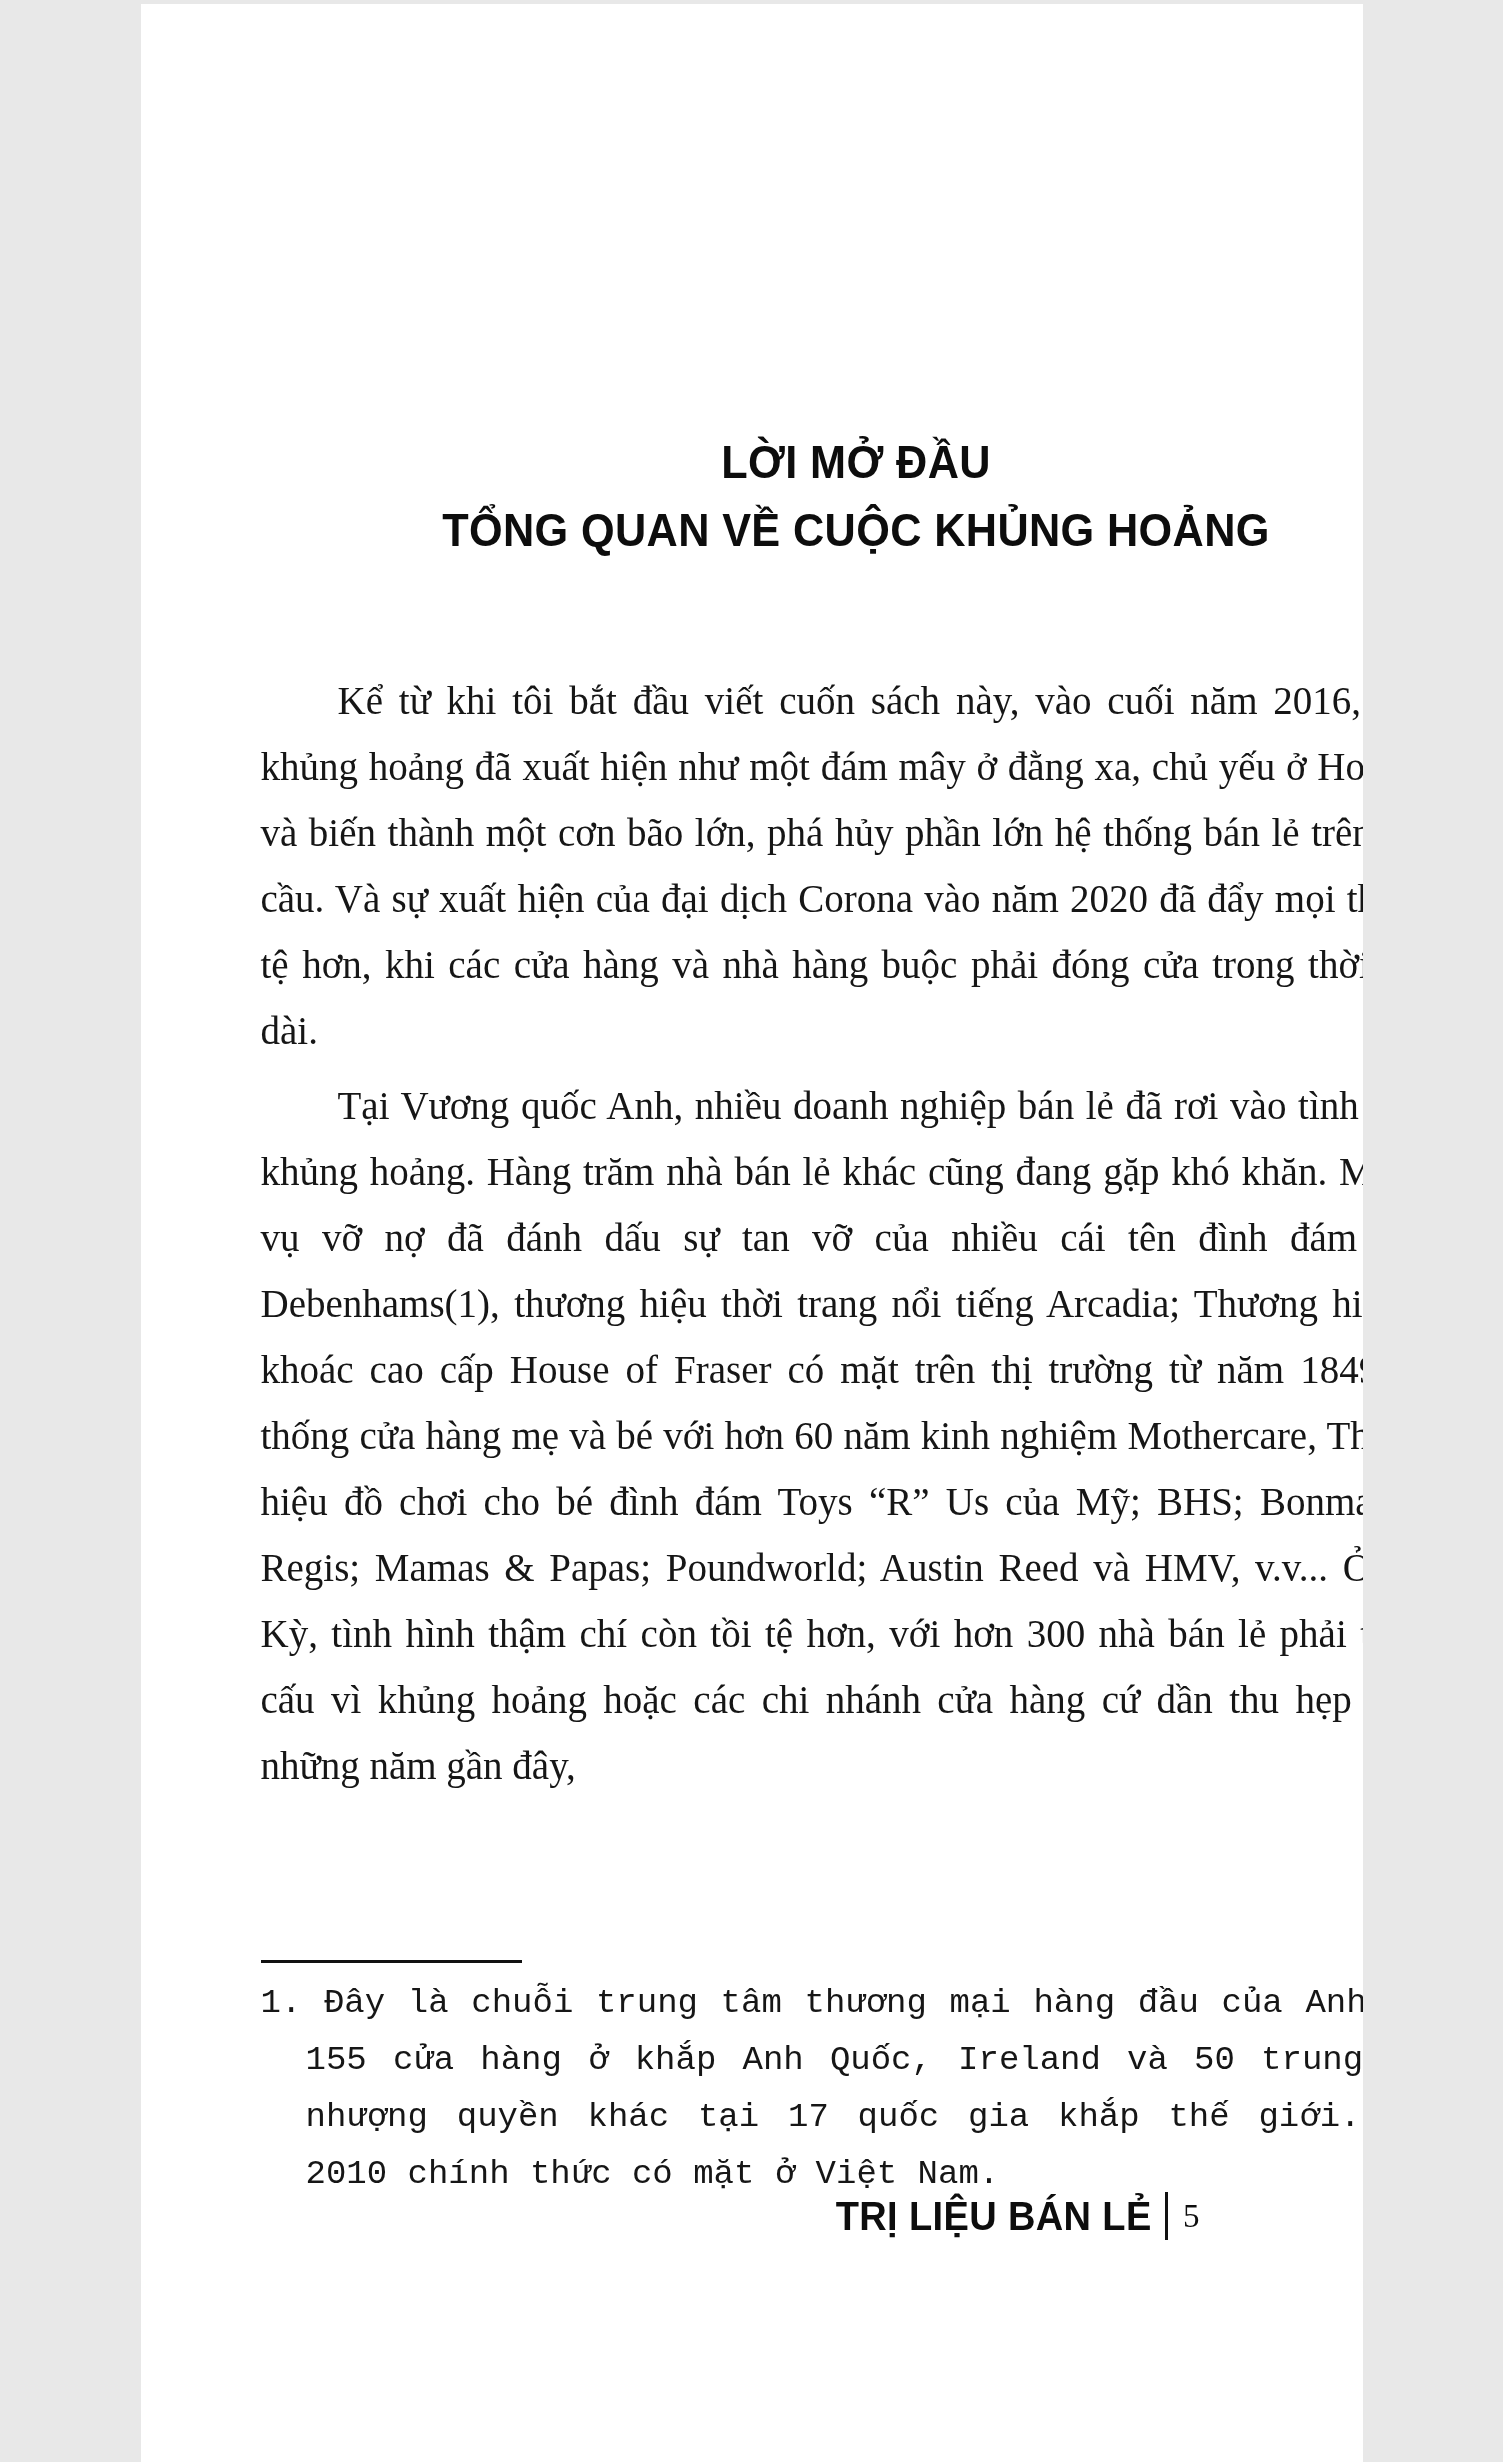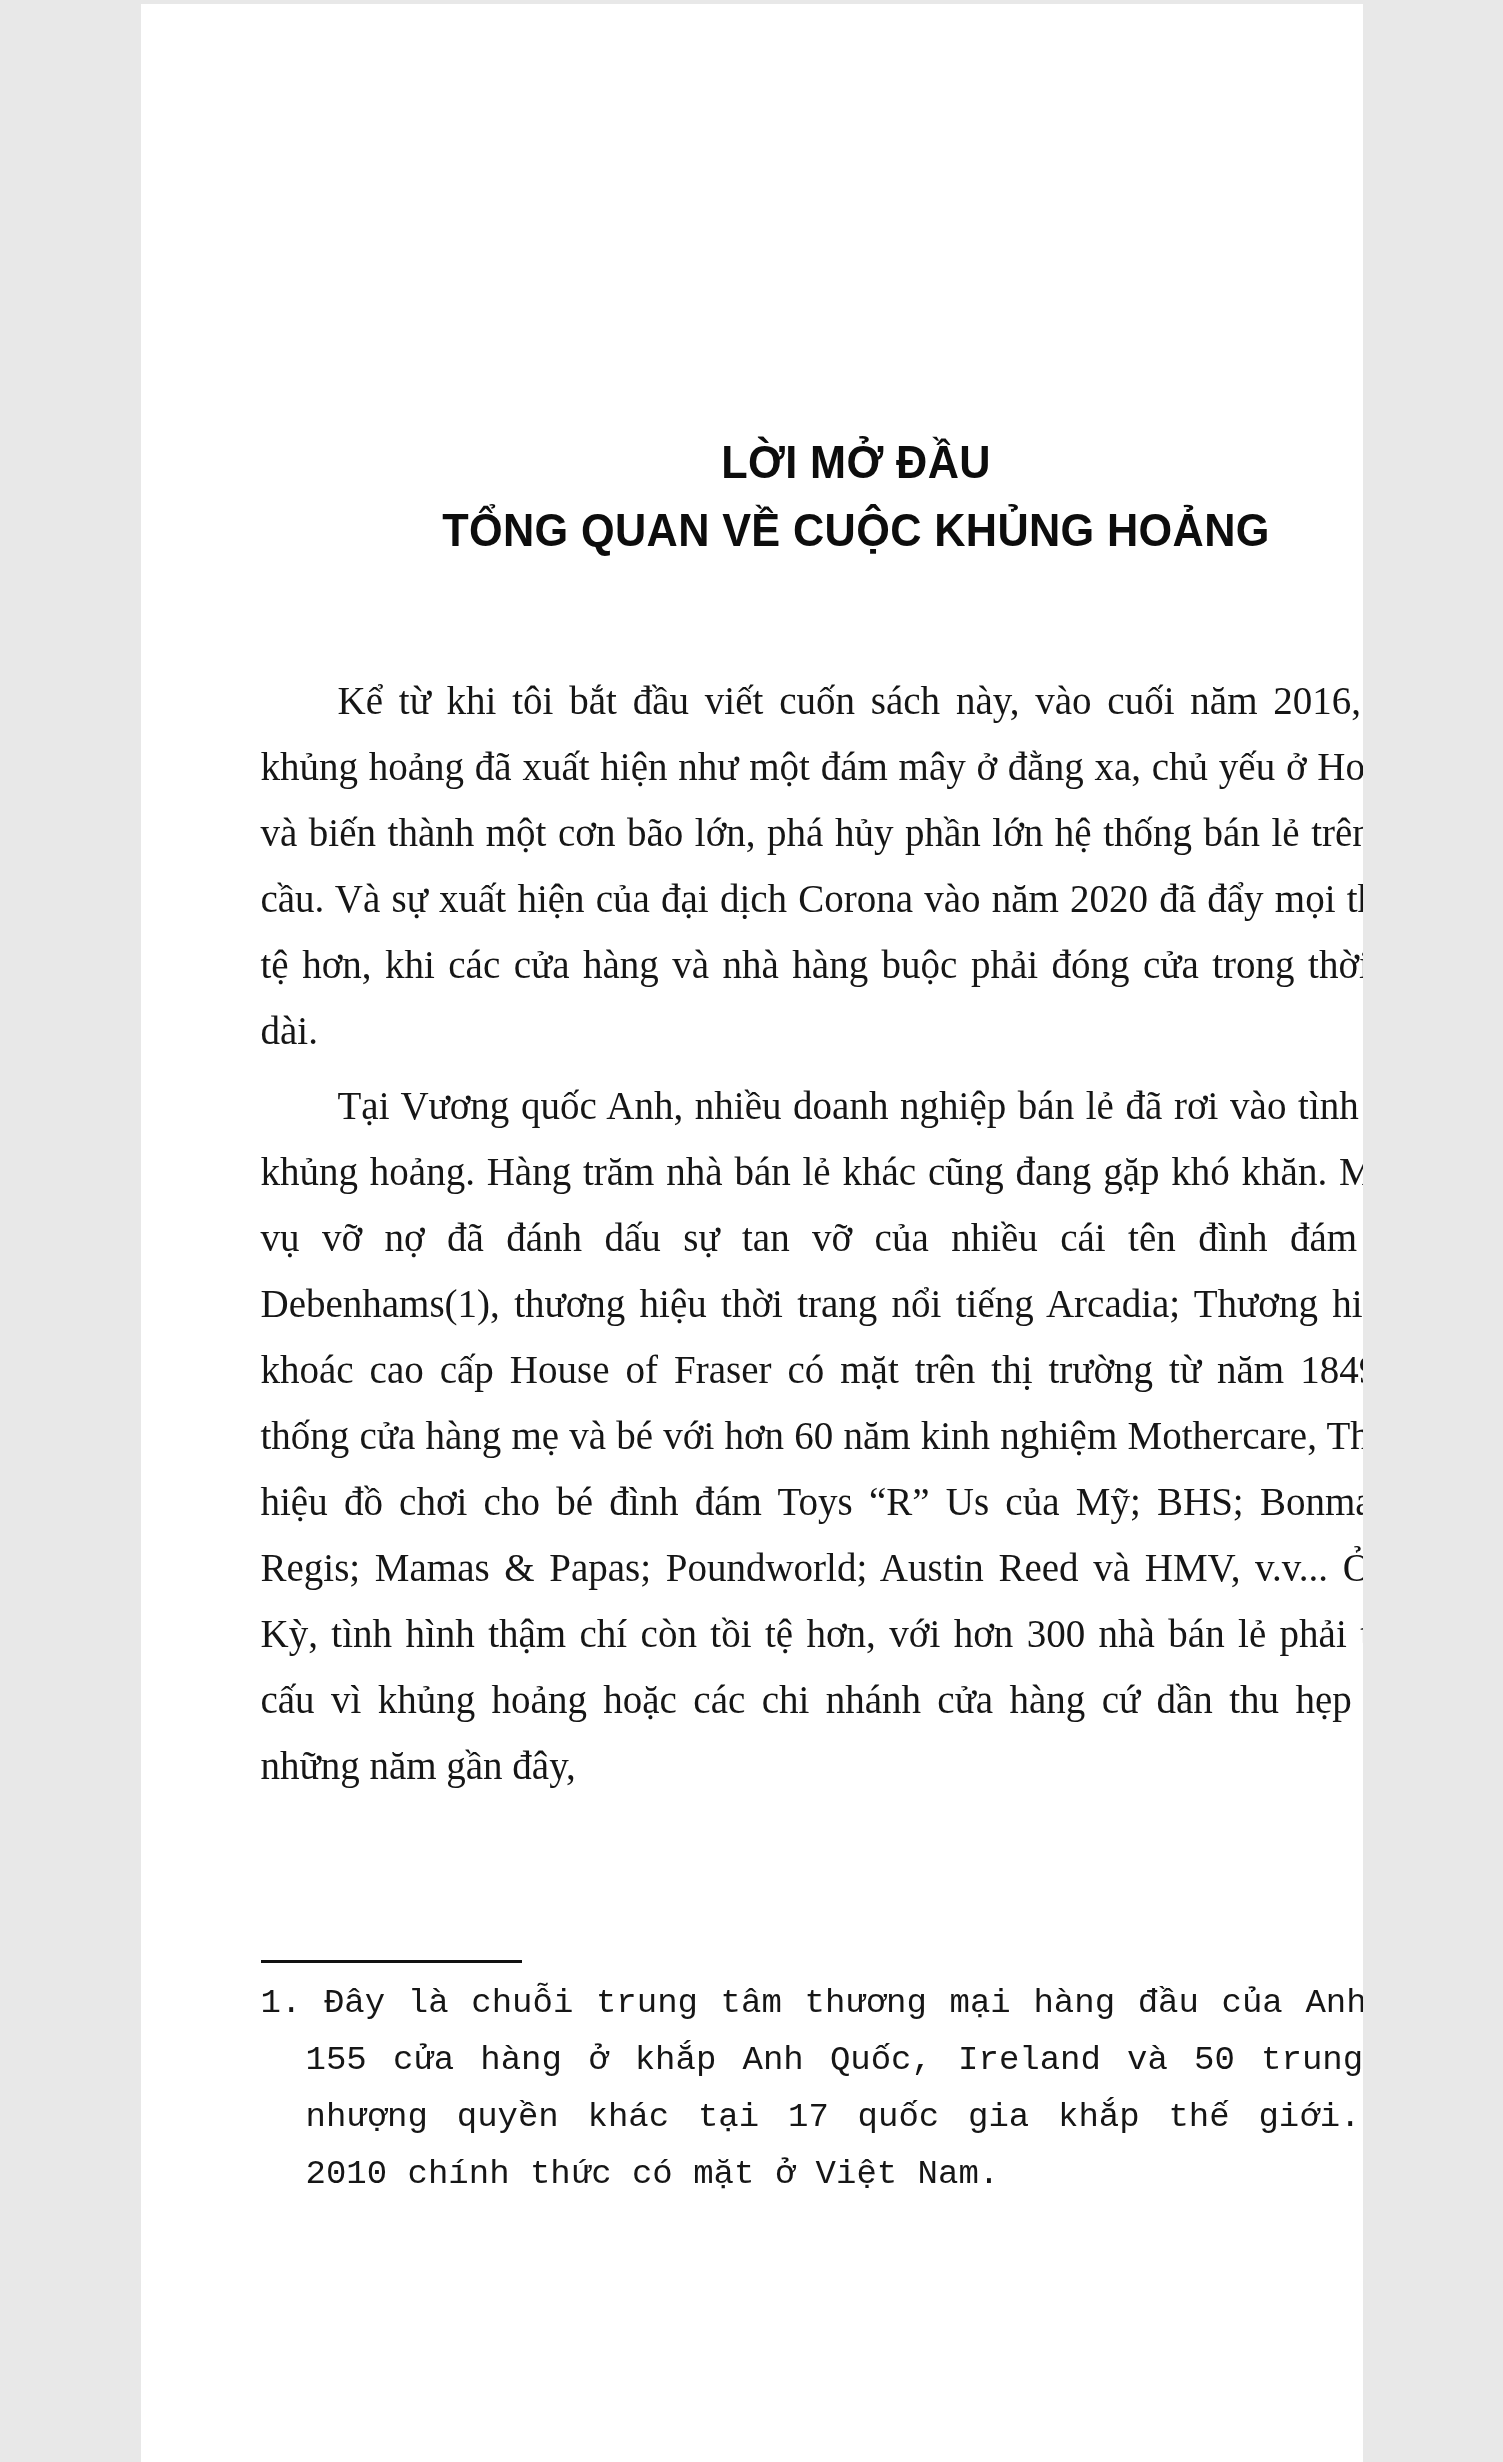--- a/index.html
+++ b/index.html
@@ -115,15 +115,20 @@
   <main class="body-text">
     <p>Kể từ khi tôi bắt đầu viết cuốn sách này, vào cuối năm 2016, cuộc khủng hoảng đã xuất hiện như một đám mây ở đằng xa, chủ yếu ở Hoa Kỳ, và biến thành một cơn bão lớn, phá hủy phần lớn hệ thống bán lẻ trên toàn cầu. Và sự xuất hiện của đại dịch Corona vào năm 2020 đã đẩy mọi thứ tồi tệ hơn, khi các cửa hàng và nhà hàng buộc phải đóng cửa trong thời gian dài.</p>
     <p>Tại Vương quốc Anh, nhiều doanh nghiệp bán lẻ đã rơi vào tình trạng khủng hoảng. Hàng trăm nhà bán lẻ khác cũng đang gặp khó khăn. Một số vụ vỡ nợ đã đánh dấu sự tan vỡ của nhiều cái tên đình đám như: Debenhams(1), thương hiệu thời trang nổi tiếng Arcadia; Thương hiệu áo khoác cao cấp House of Fraser có mặt trên thị trường từ năm 1849; Hệ thống cửa hàng mẹ và bé với hơn 60 năm kinh nghiệm Mothercare, Thương hiệu đồ chơi cho bé đình đám Toys “R” Us của Mỹ; BHS; Bonmarché; Regis; Mamas &amp; Papas; Poundworld; Austin Reed và HMV, v.v... Ở Hoa Kỳ, tình hình thậm chí còn tồi tệ hơn, với hơn 300 nhà bán lẻ phải tái cơ cấu vì khủng hoảng hoặc các chi nhánh cửa hàng cứ dần thu hẹp trong những năm gần đây,</p>
   </main>
 
   <section class="footnote-area">
     <hr class="footnote-rule">
     <p class="footnote-text">1. Đây là chuỗi trung tâm thương mại hàng đầu của Anh với 155 cửa hàng ở khắp Anh Quốc, Ireland và 50 trung tâm nhượng quyền khác tại 17 quốc gia khắp thế giới. Năm 2010 chính thức có mặt ở Việt Nam.</p>
   </section>
 
+  <footer class="page-footer">
+    <span class="running-title">TRỊ LIỆU BÁN LẺ</span>
+    <span class="footer-bar"></span>
+    <span class="page-number">5</span>
+  </footer>
 
 </div>
 
 
 </body></html>

